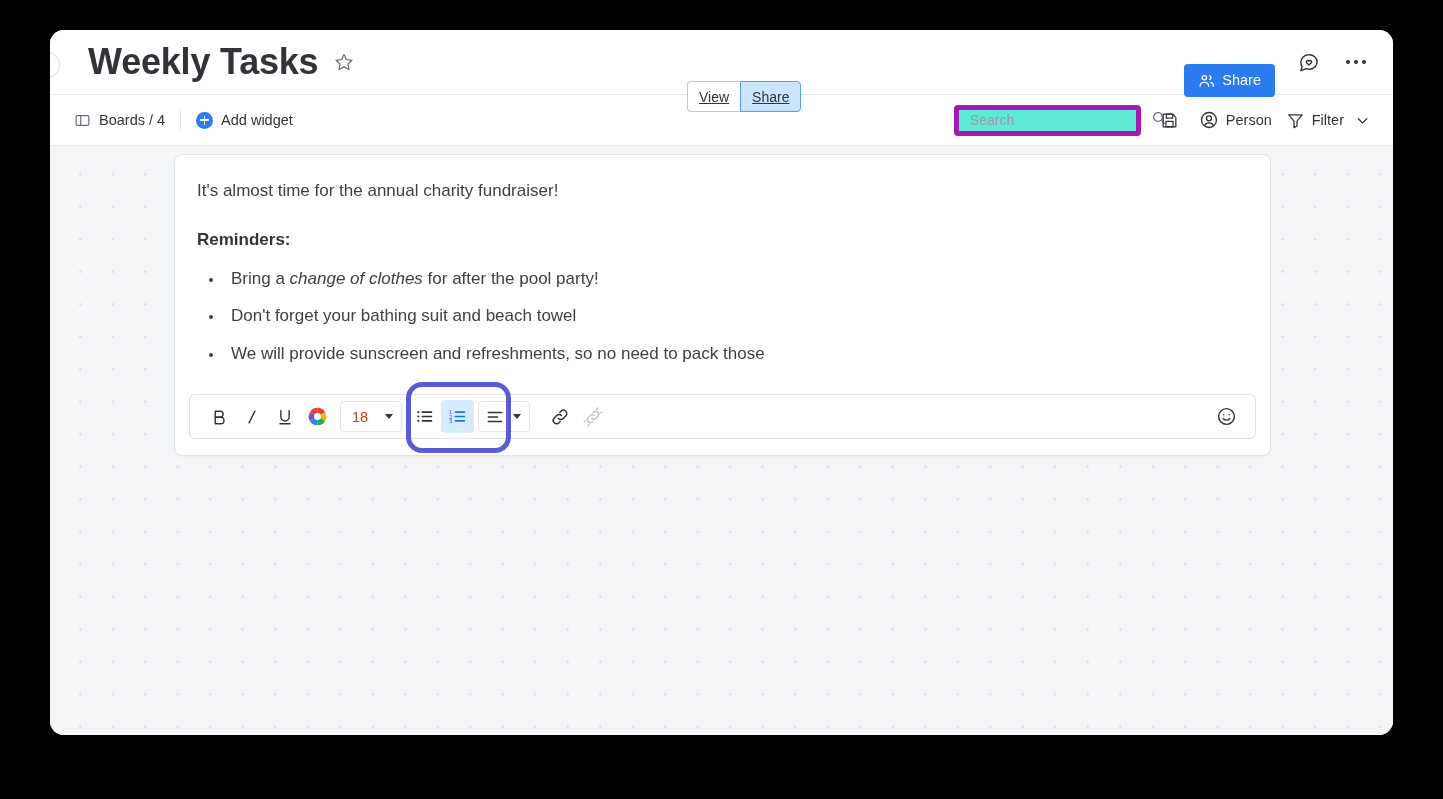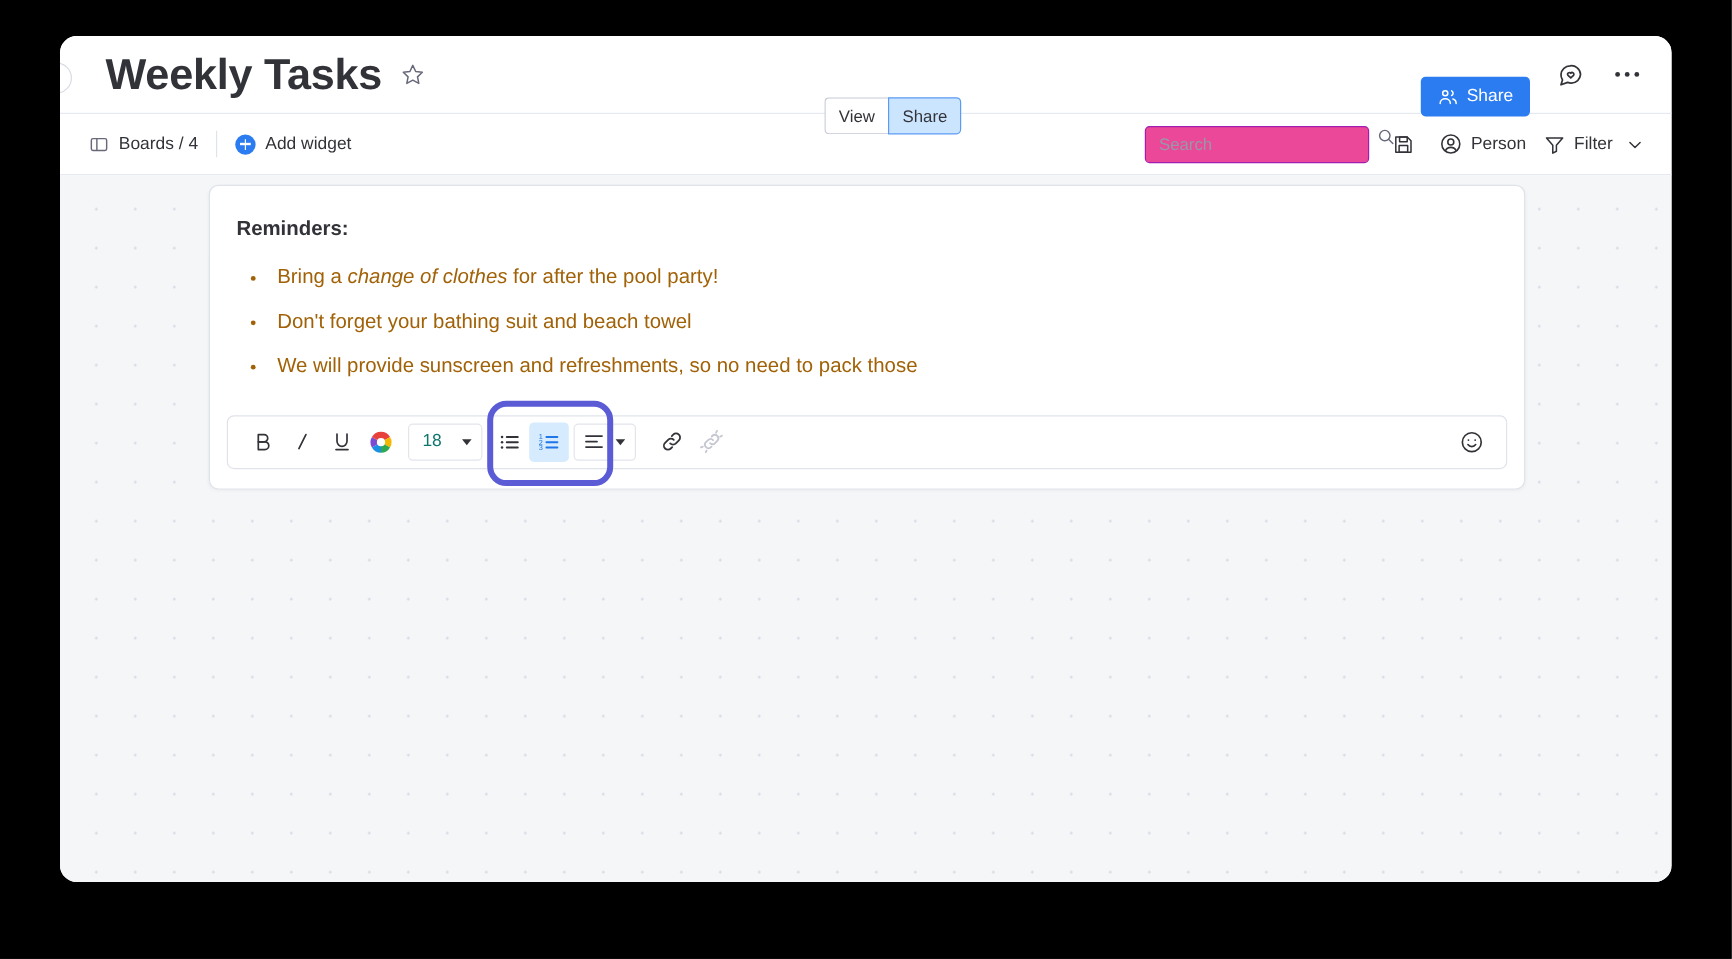--- a/index.html
+++ b/index.html
@@ -63,20 +63,21 @@
   }
   .toggle-btn {
     min-width: 46px;
     padding: 0 11px;
     display: flex; align-items: center; justify-content: center;
     font-size: 14px;
     color: #323338;
     background: #ffffff;
     border: 1px solid #c3c6d4;
     cursor: pointer;
+    text-decoration: underline;
   }
   .toggle-btn:first-child { border-radius: 4px 0 0 4px; border-right: none; }
   .toggle-btn:last-child  { border-radius: 0 4px 4px 0; }
   .toggle-btn.active {
     background: #cce5ff;
     border-color: #5b9bf3;
   }
 
   .header-right {
     margin-left: auto;
@@ -145,25 +146,25 @@
   }
   .plus-circle::before { left: 4px; top: 7.7px; width: 9px; height: 1.8px; }
   .plus-circle::after  { top: 4px; left: 7.6px; height: 9px; width: 1.8px; }
 
   .subbar-right {
     margin-left: auto;
     display: flex; align-items: center; gap: 14px;
   }
   .search-box {
     width: 187px; height: 31px;
-    border: 1px solid #a21caf;
+    border: 5px solid #a21caf;
     border-radius: 4px;
     display: flex; 
     padding: 0 9px 0 11px;
-    background: #ec4899;
+    background: #5eead4;
   }
   .search-box input {
     border: none; outline: none;
     font-size: 14px;
     color: #323338;
     flex: 1;
     background: transparent;
     font-family: "Liberation Sans", sans-serif;
   }
   .search-box input::placeholder { color: #9699a6; }
@@ -220,21 +221,21 @@
   .para.bold { font-weight: bold; color: #323338; margin-bottom: 14px; }
   .para.spaced-top { margin-top: 42px; }
 
   ul.doc-list, ol.doc-list {
     margin: 0 0 6px 0;
     padding-left: 27px;
   }
   ul.doc-list li, ol.doc-list li {
     font-size: 17px;
     line-height: 1.55;
-    color: #a16207;
+    color: #404040;
     margin-bottom: 11px;
     padding-left: 7px;
   }
   ol.doc-list li::marker { font-size: 13px; color: #676879; }
   ul.doc-list li::marker { font-size: 13px; }
   .italic { font-style: italic; }
 
   
   .editor-toolbar-wrap {
     padding: 6px 14px 16px 14px;
@@ -263,21 +264,21 @@
   .tsep { width: 9px; flex: 0 0 9px; }
 
   .font-size-box {
     height: 31px;
     min-width: 62px;
     border: 1px solid #e3e5eb;
     border-radius: 4px;
     display: flex; align-items: center; justify-content: space-between;
     padding: 0 8px 0 11px;
     font-size: 14.5px;
-    color: #0f766e;
+    color: #c2410c;
     cursor: pointer;
     margin: 0 6px;
   }
   .caret {
     width: 0; height: 0;
     border-left: 4.5px solid transparent;
     border-right: 4.5px solid transparent;
     border-top: 5px solid #323338;
     margin-left: 8px;
   }
@@ -417,20 +418,21 @@
       </span>
     </div>
   </div>
 
   <div class="canvas">
 
     <div class="widget-card">
 
 
       <div class="widget-body">
+        <p class="para">It's almost time for the annual charity fundraiser!</p>
 
         <p class="para bold">Reminders:</p>
 
         <ul class="doc-list">
           <li>
             <span>Bring a </span><span class="italic">change of clothes</span><span> for after the pool party!</span>
           </li>
           <li>
             <span>Don't forget your bathing suit and beach towel</span>
           </li>

